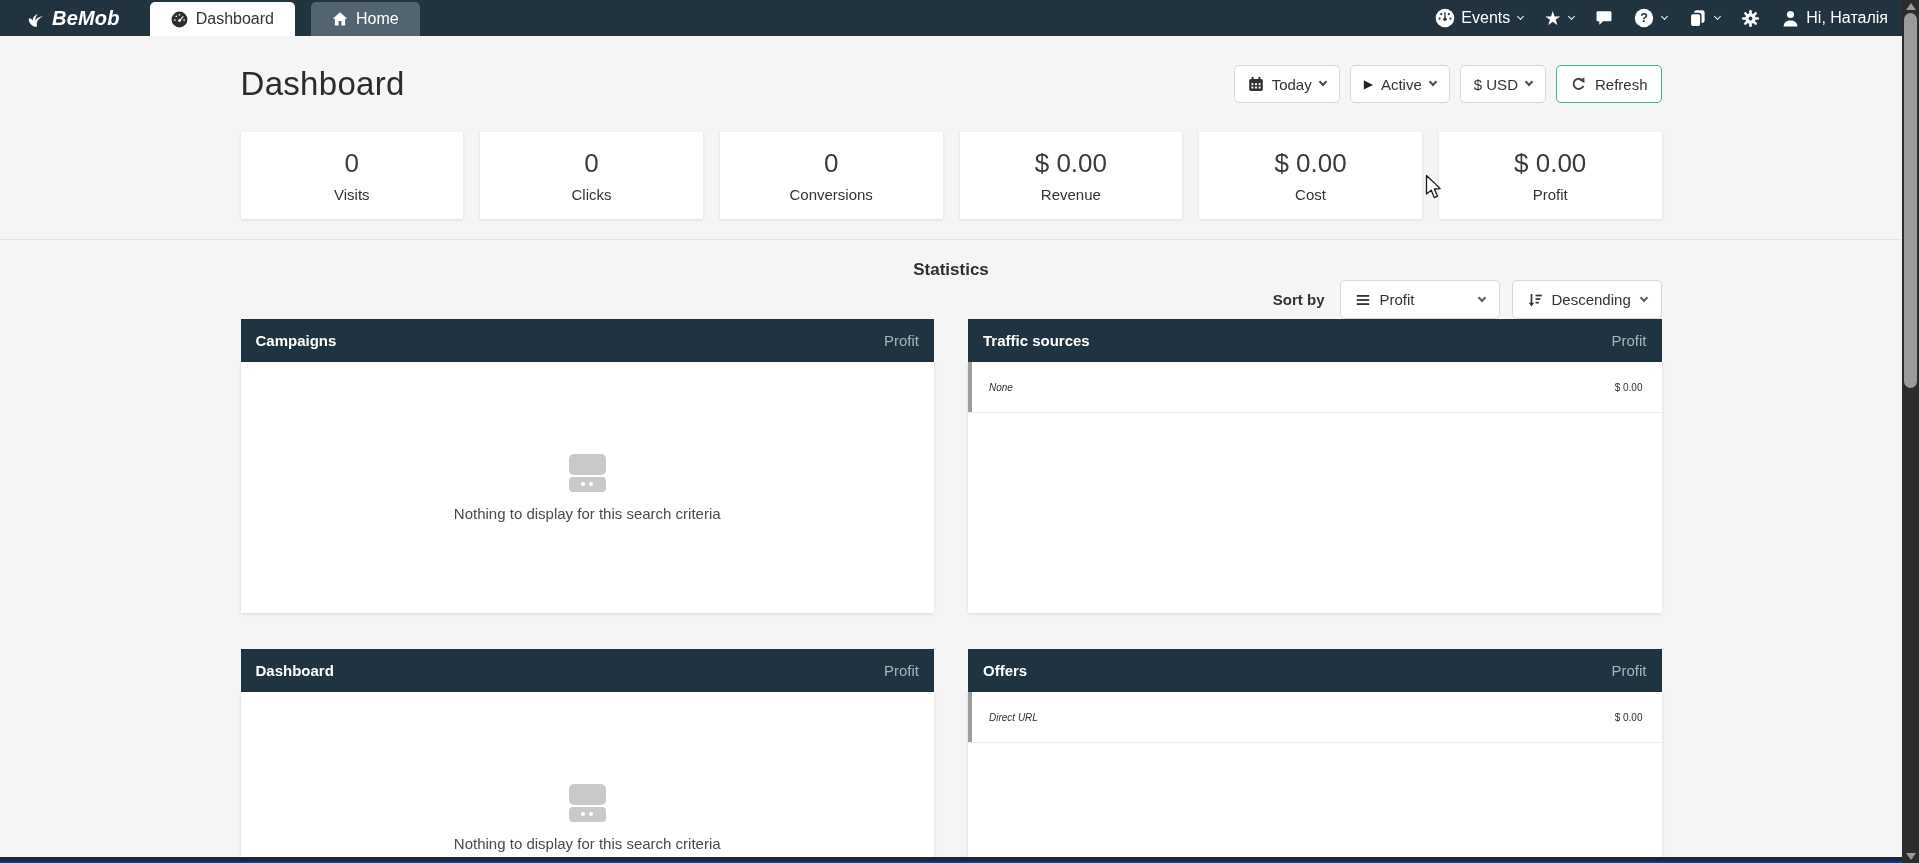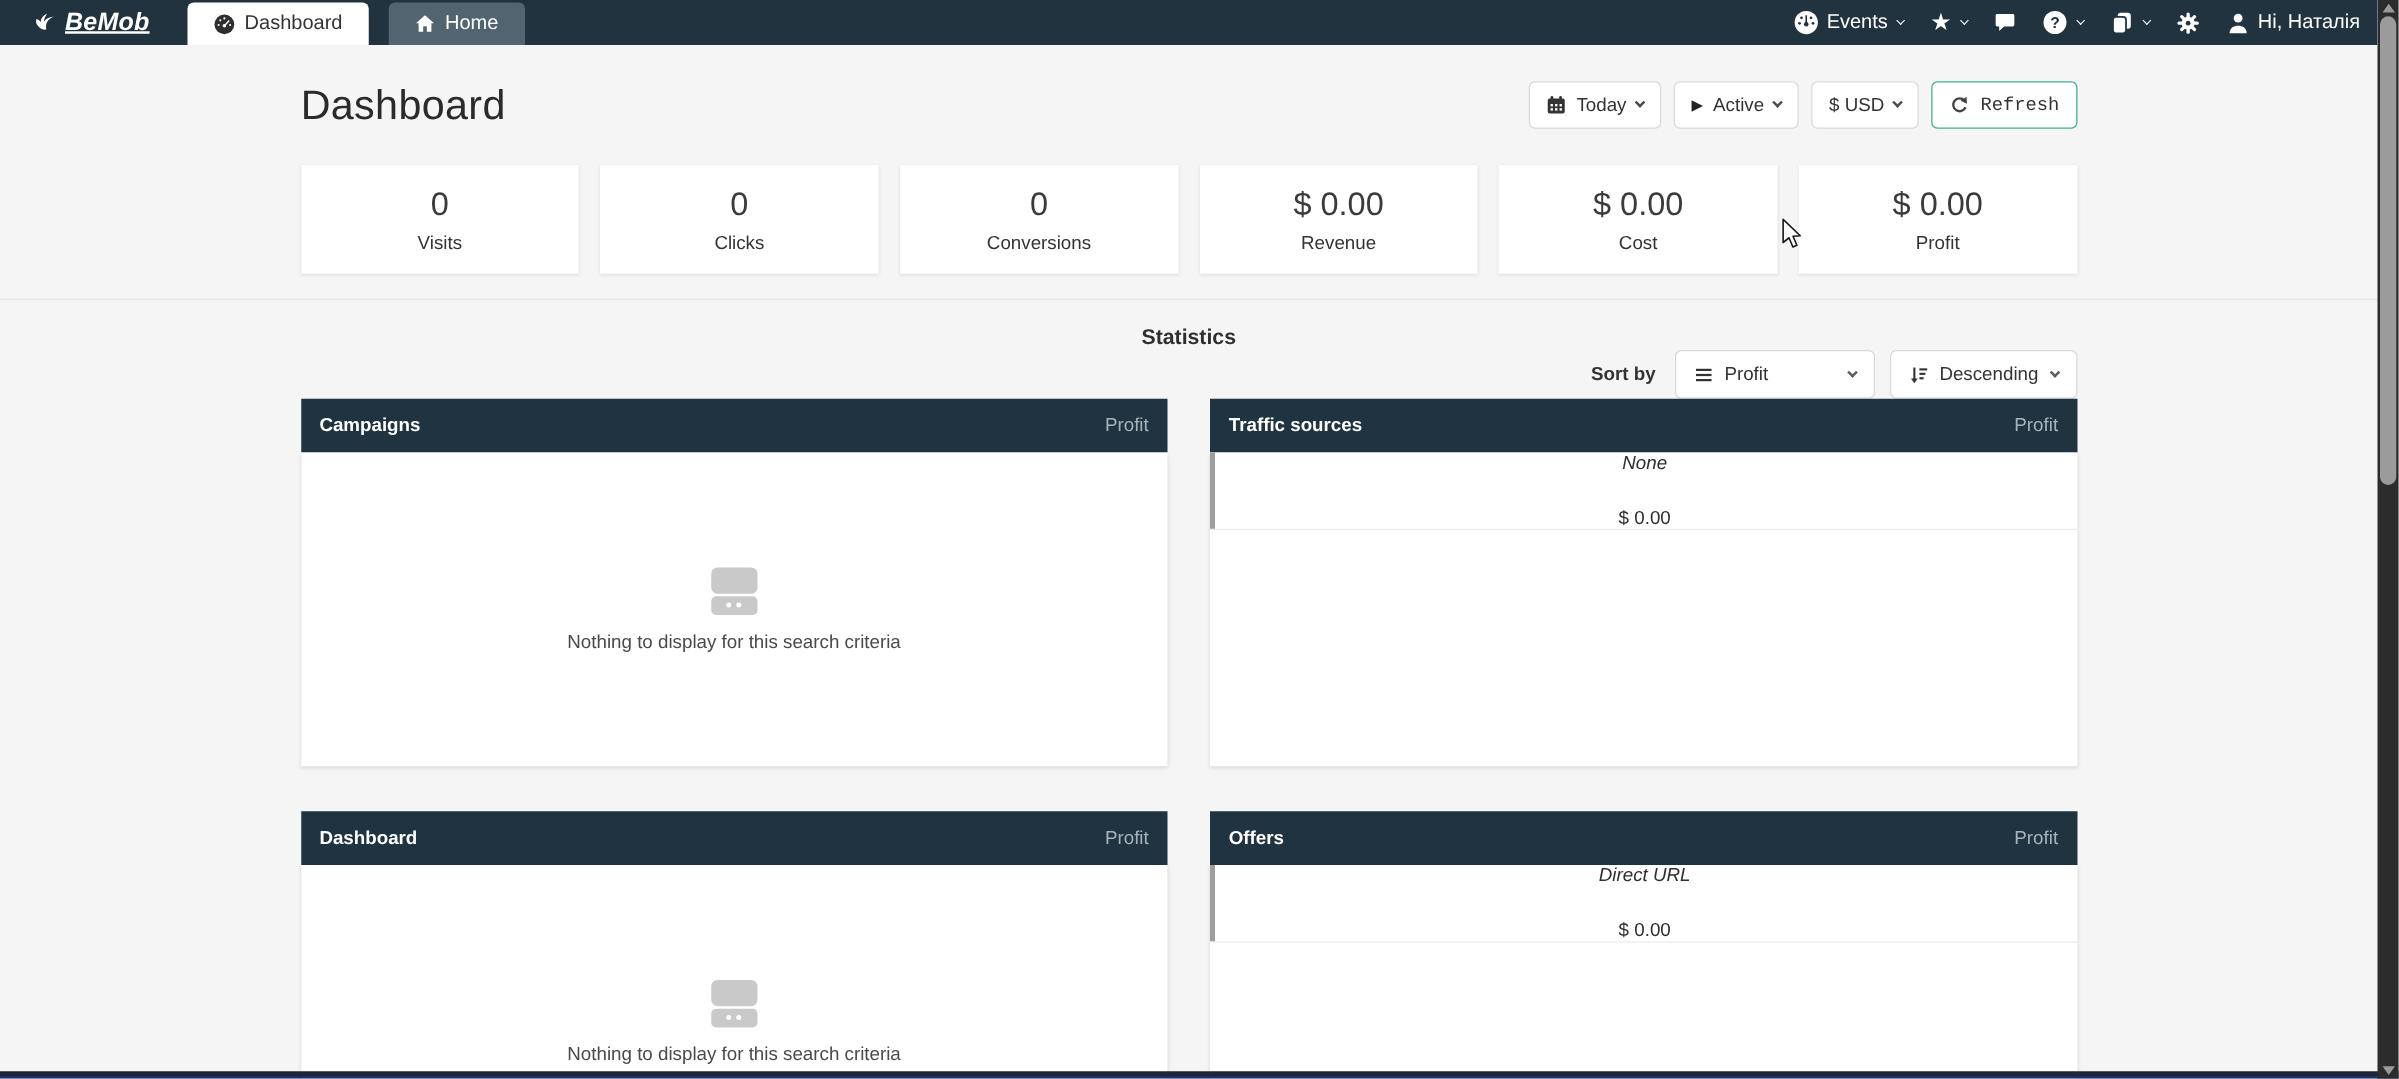--- a/index.html
+++ b/index.html
@@ -5,21 +5,21 @@
   * { margin:0; padding:0; box-sizing:border-box; }
   html,body { width:1919px; height:863px; overflow:hidden; }
   body {
     font-family:"Liberation Sans","DejaVu Sans",sans-serif;
     background:#f5f5f6; color:#333; position:relative;
   }
   .viewport { position:absolute; left:0; top:0; width:1902px; height:863px; overflow:hidden; }
 
   
   .topbar { height:36px; background:#20333f; display:flex; align-items:center; position:relative; }
-  .brand { display:flex; align-items:flex-start; gap:6px; margin-left:26px; color:#fff;text-decoration:underline; }
+  .brand { display:flex; align-items:flex-end; gap:6px; margin-left:26px; color:#fff; }
   .brand-name { font-style:italic; font-weight:bold; font-size:20px; letter-spacing:.2px; }
   .tabs { align-self:flex-end; display:flex; gap:16px; margin-left:30px; height:34px; }
   .tab { display:flex; align-items:center; gap:8px; padding:0 21px; font-size:16px;
          border-radius:5px 5px 0 0; cursor:default; }
   .tab.active { background:#fff; color:#333; }
   .tab.inactive { background:#51646f; color:#fff; }
   .nav-right { margin-left:auto; display:flex; align-items:center; gap:21px; padding-right:14px; color:#fff; }
   .nav-item { display:flex; align-items:center; gap:6px; font-size:16px; }
   .chev { display:inline-block; width:6px; height:6px; border-right:2px solid; border-bottom:2px solid;
           transform:rotate(45deg); margin-top:-4px; opacity:.95; }
@@ -27,21 +27,21 @@
   .star-glyph { font-size:19px; line-height:1; }
 
   
   .page { width:1421px; margin:0 auto; }
   .header-row { display:flex; align-items:center; margin-top:26px; height:44px; }
   .page-title { font-size:33px; font-weight:400; color:#2b2b2b; letter-spacing:.3px; }
   .toolbar { margin-left:auto; display:flex; gap:10px; }
   .btn { height:38px; background:#fff; border:1px solid #d9d9d9; border-radius:5px;
          display:flex; align-items:center; gap:8px; padding:0 13px; font-size:15px; color:#333; cursor:pointer; }
   .btn .chev { color:#444; }
-  .btn-refresh { border-color:#3fae92;font-family:Liberation Mono, monospace; }
+  .btn-refresh { border-color:#3fae92; }
   .play-glyph { font-size:12px; color:#222; }
 
   .stats-row { display:flex; gap:17px; margin-top:26px; }
   .stat-card { flex:1; height:87px; background:#fff; box-shadow:0 1px 3px rgba(0,0,0,.10);
                display:flex; flex-direction:column; align-items:center; justify-content:center; }
   .stat-value { font-size:26px; color:#3b3b3b; }
   .stat-label { font-size:15px; color:#333; margin-top:7px; }
 
   .divider-full { height:1px; background:#e4e4e6; margin-top:20px; width:100%; }
 
@@ -61,22 +61,22 @@
   .panel-title { color:#fff; font-weight:bold; font-size:15px; }
   .panel-metric { color:#a9b3ba; font-size:15px; }
   .panel-body { background:#fff; height:251px; box-shadow:0 1px 3px rgba(0,0,0,.12); position:relative; }
   .empty-state { position:absolute; inset:0; display:flex; flex-direction:column;
                  align-items:center; justify-content:center; }
   .db-icon .db-top { width:37px; height:21px; background:#c9c9c9; border-radius:5px; }
   .db-icon .db-bottom { width:37px; height:15px; background:#c9c9c9; border-radius:4px; margin-top:2px;
                         display:flex; align-items:center; justify-content:center; gap:4px; }
   .db-icon .dot { width:4px; height:4px; border-radius:50%; background:#fff; display:inline-block; }
   .empty-text { margin-top:13px; font-size:15px; color:#4a4a4a; }
-  .data-row { height:62px; display:flex; align-items:center; justify-content:space-between;
-              padding:0 19px 0 21px; border-bottom:1px solid #ececec; position:relative; font-size:15px;flex-direction:column; }
+  .data-row { height:51px; display:flex; align-items:center; justify-content:space-between;
+              padding:0 19px 0 21px; border-bottom:1px solid #ececec; position:relative; font-size:10px; }
   .data-row::before { content:""; position:absolute; left:0; top:0; bottom:0; width:4px; background:#9e9e9e; }
   .row-name { font-style:italic; color:#2f2f2f; }
   .row-value { color:#2f2f2f; }
 
   
   .scrollbar { position:absolute; right:0; top:0; width:17px; height:863px; background:#2c2c2c; z-index:40; }
   .sb-up { position:absolute; top:3px; left:3.5px; width:0; height:0;
            border-left:5px solid transparent; border-right:5px solid transparent; border-bottom:7px solid #9a9a9a; }
   .sb-down { position:absolute; bottom:3px; left:3.5px; width:0; height:0;
              border-left:5px solid transparent; border-right:5px solid transparent; border-top:7px solid #9a9a9a; }

